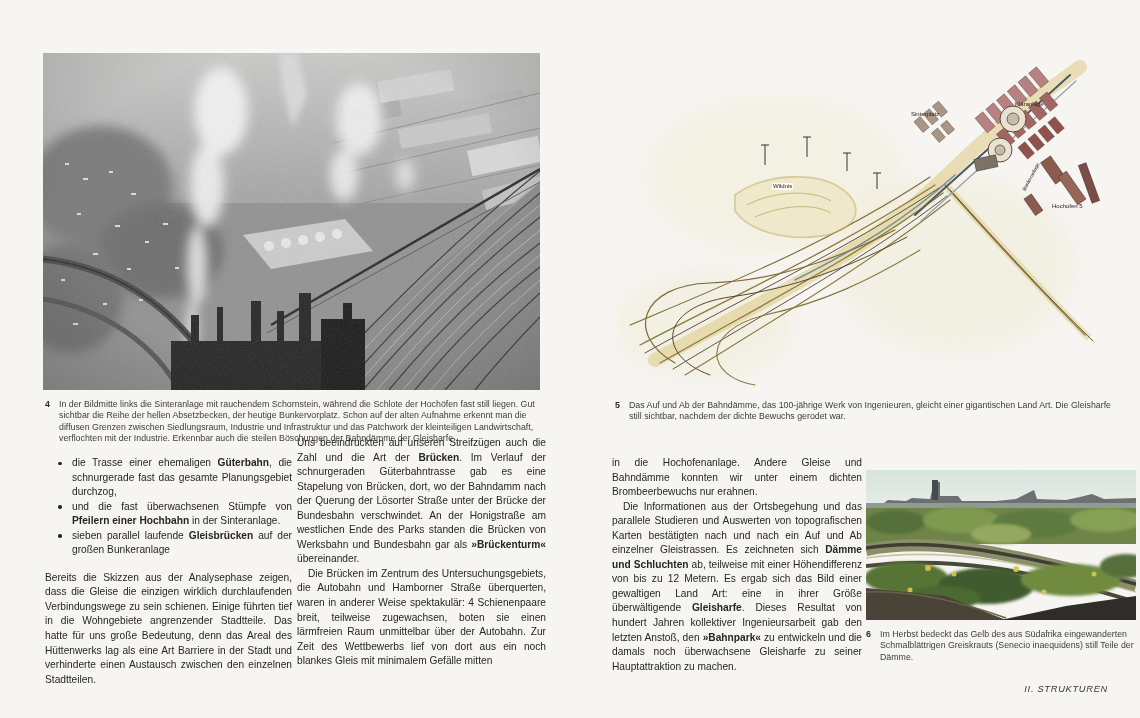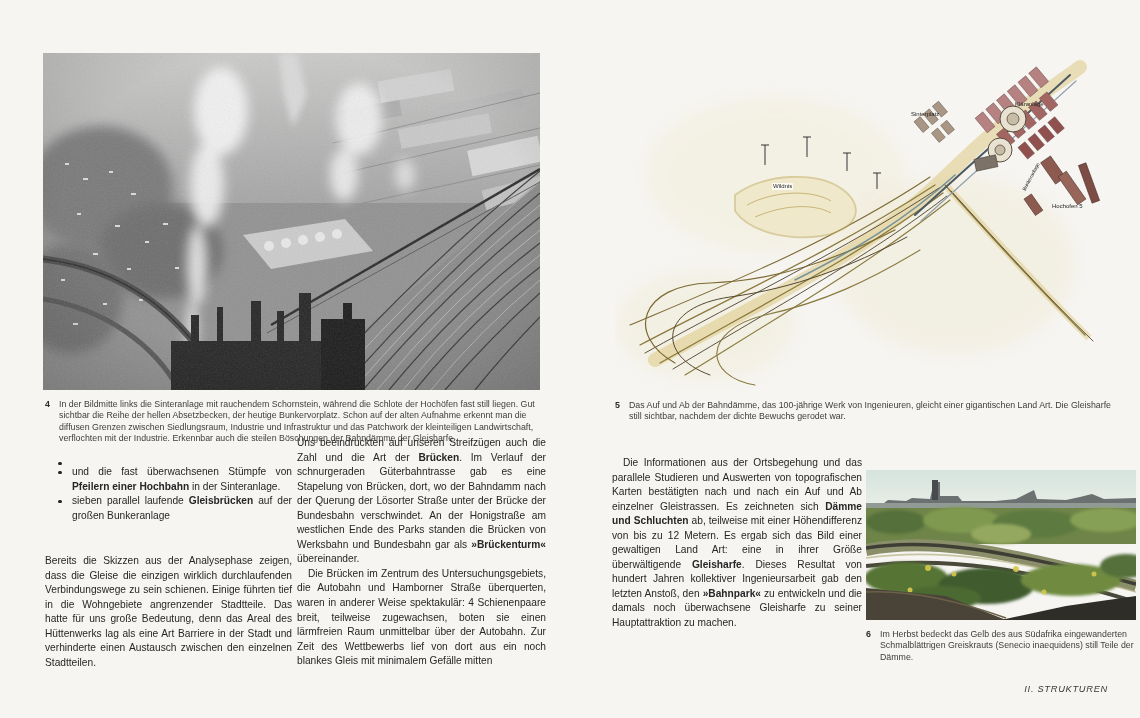--- a/index.html
+++ b/index.html
@@ -19,21 +19,21 @@
     display:grid;grid-template-columns:9px 1fr;column-gap:5px;
     text-align:left;
   }
   .caption .num{font-weight:700;color:#2b2b2b;}
   .bodycol{
     font-size:10.2px;line-height:14.55px;color:#262626;
     text-align:justify;hyphens:auto;-webkit-hyphens:auto;
   }
   .bodycol p{margin:0;}
   .bodycol p.indent{text-indent:11px;}
-  .bodycol p.gap{margin-top:31px;}
+  .bodycol p.gap{margin-top:13px;}
   ul.bullets{list-style:none;margin:0;padding:0;}
   ul.bullets li{
     display:grid;grid-template-columns:14px 1fr;align-items:start;
     padding-left:13px;
   }
   ul.bullets li .dot{
     width:3.5px;height:3.5px;border-radius:50%;background:#262626;
     margin-top:5.5px;
   }
   .b{font-weight:700;}
@@ -174,20 +174,21 @@
 
     <div class="abs caption" style="left:45px;top:399px;width:503px;">
       <span class="num">4</span>
       <span>In der Bildmitte links die Sinteranlage mit rauchendem Schornstein, während die Schlote der Hochöfen fast still liegen. Gut sichtbar die Reihe der hellen Absetzbecken, der heutige Bunkervorplatz. Schon auf der alten Aufnahme erkennt man die diffusen Grenzen zwischen Siedlungsraum, Industrie und Infrastruktur und das Patchwork der kleinteiligen Landwirtschaft, verflochten mit der Industrie. Erkennbar auch die steilen Böschungen der Bahndämme der Gleisharfe.</span>
     </div>
 
     <div class="abs bodycol" style="left:45px;top:456px;width:247px;">
       <ul class="bullets">
         <li>
           <span class="dot"></span>
+          <span><span>die Trasse einer ehemaligen </span><span class="b">Güterbahn</span><span>, die schnurgerade fast das gesamte Planungsgebiet durchzog,</span></span>
         </li>
         <li>
           <span class="dot"></span>
           <span><span>und die fast überwachsenen Stümpfe von </span><span class="b">Pfeilern einer Hochbahn</span><span> in der Sinteranlage.</span></span>
         </li>
         <li>
           <span class="dot"></span>
           <span><span>sieben parallel laufende </span><span class="b">Gleisbrücken</span><span> auf der großen Bunkeranlage</span></span>
         </li>
       </ul>
@@ -296,20 +297,21 @@
       <span class="illu-label" style="left:437px;top:158px;">Hochofen 5</span>
       <span class="illu-label vertical" style="left:412px;top:140px;">Bunkeranlage</span>
     </figure>
 
     <div class="abs caption" style="left:615px;top:400px;width:505px;">
       <span class="num">5</span>
       <span>Das Auf und Ab der Bahndämme, das 100-jährige Werk von Ingenieuren, gleicht einer gigantischen Land Art. Die Gleisharfe still sichtbar, nachdem der dichte Bewuchs gerodet war.</span>
     </div>
 
     <div class="abs bodycol" style="left:612px;top:456px;width:250px;">
+      <p>in die Hochofenanlage. Andere Gleise und Bahndämme konnten wir unter einem dichten Brombeerbewuchs nur erahnen.</p>
       <p class="indent"><span>Die Informationen aus der Ortsbegehung und das parallele Studieren und Auswerten von topografischen Karten bestätigten nach und nach ein Auf und Ab einzelner Gleistrassen. Es zeichneten sich </span><span class="b">Dämme und Schluchten</span><span> ab, teilweise mit einer Höhendifferenz von bis zu 12 Metern. Es ergab sich das Bild einer gewaltigen Land Art: eine in ihrer Größe überwältigende </span><span class="b">Gleisharfe</span><span>. Dieses Resultat von hundert Jahren kollektiver Ingenieursarbeit gab den letzten Anstoß, den </span><span class="b">»Bahnpark«</span><span> zu entwickeln und die damals noch überwachsene Gleisharfe zu seiner Hauptattraktion zu machen.</span></p>
     </div>
 
     <figure class="abs" style="left:866px;top:470px;width:270px;height:150px;">
       <svg class="figure-img" viewBox="0 0 270 150" preserveAspectRatio="none" aria-hidden="true">
         <defs>
           <linearGradient id="sky" x1="0" y1="0" x2="0" y2="1">
             <stop offset="0" stop-color="#d6e3de"></stop>
               <stop offset="1" stop-color="#e8eee6"></stop>
           </linearGradient>

